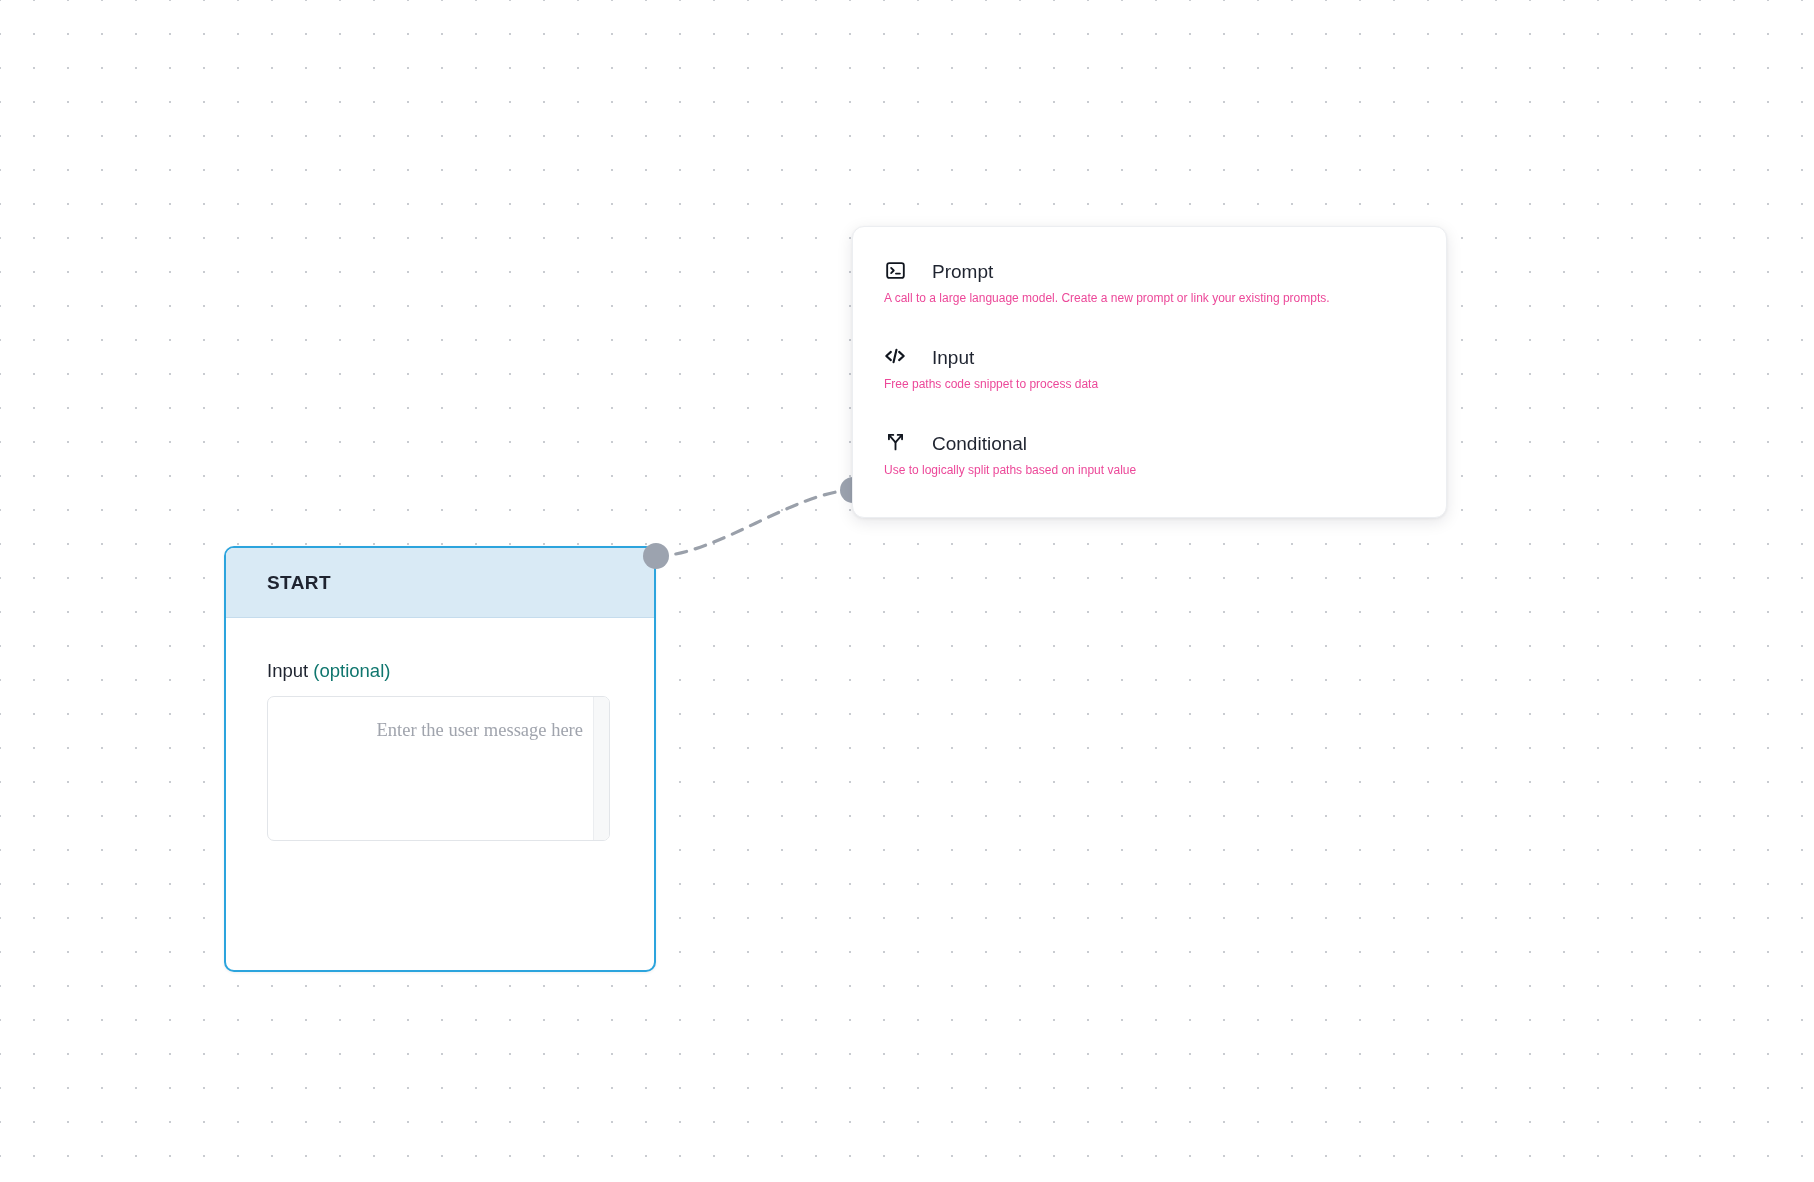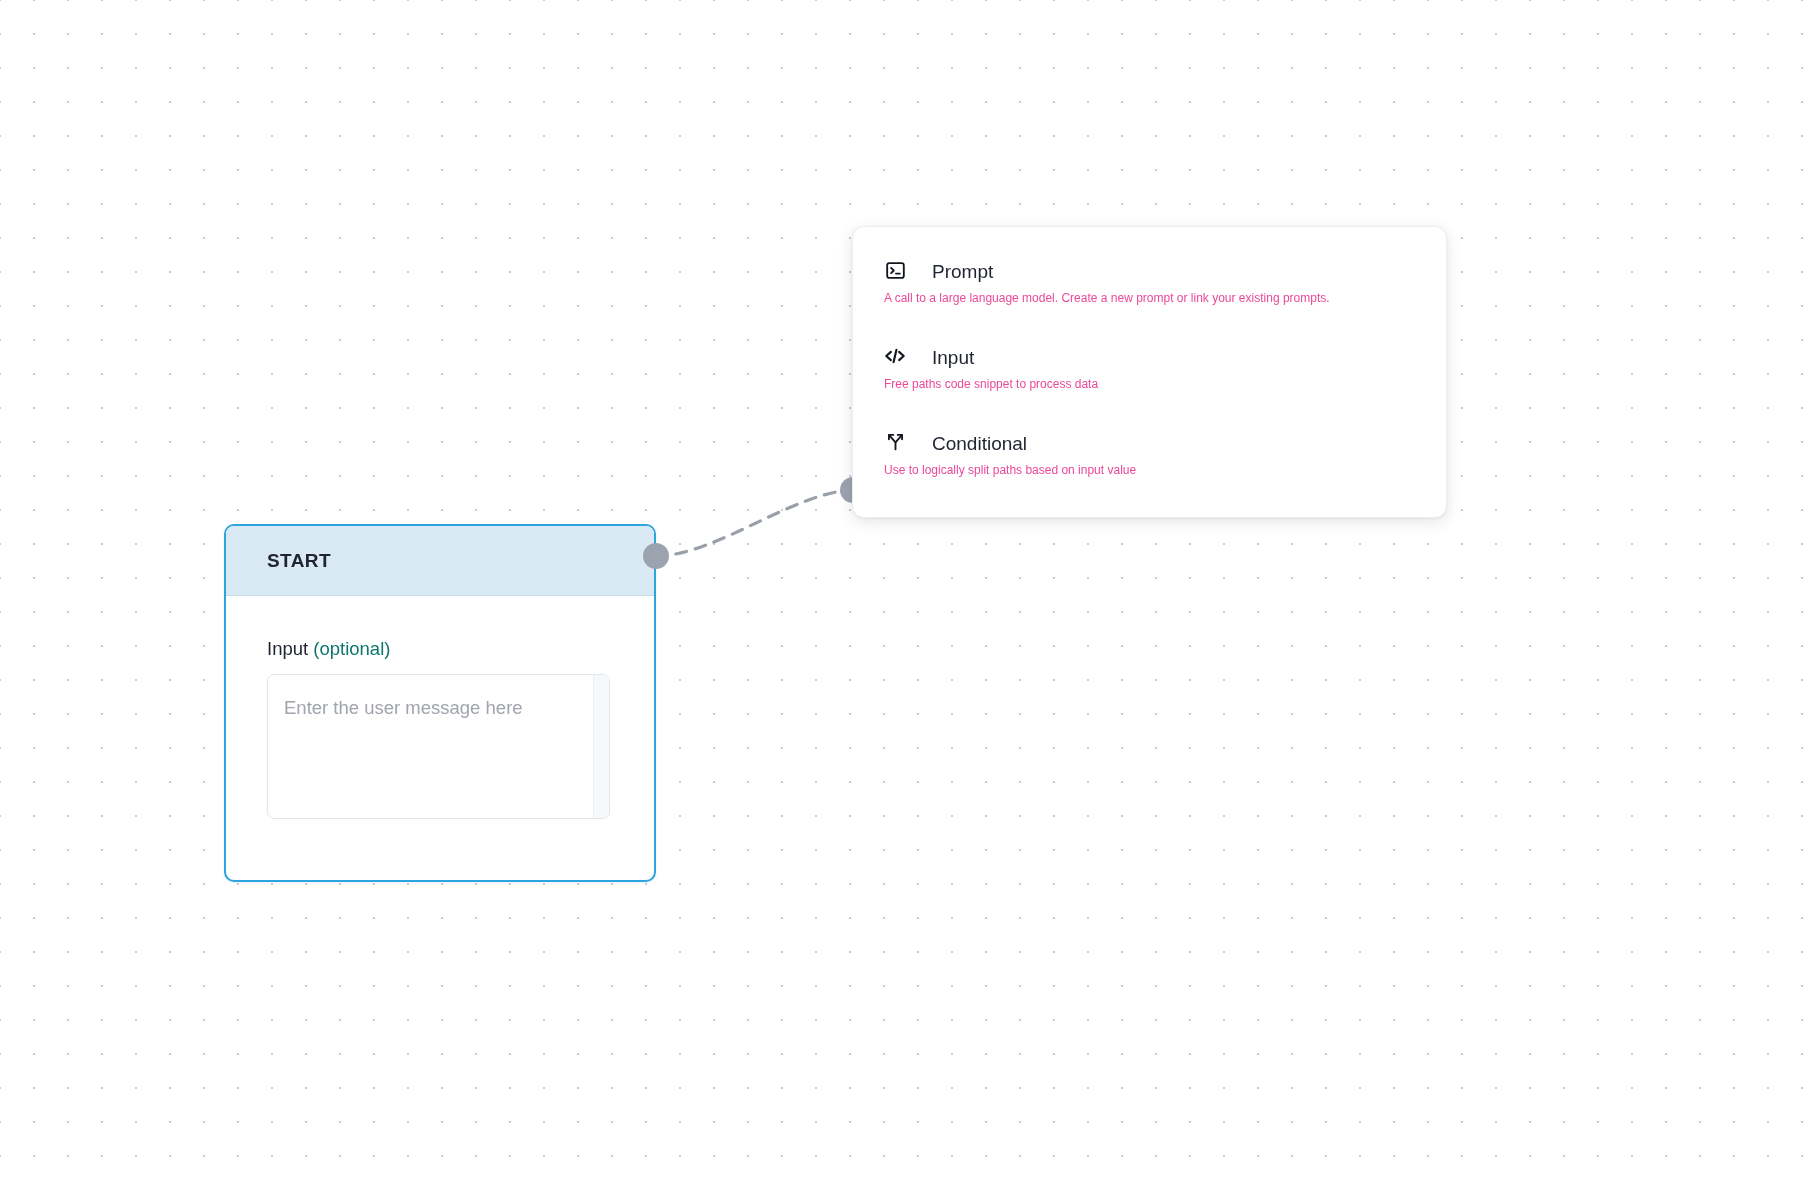--- a/index.html
+++ b/index.html
@@ -34,23 +34,23 @@
     top: 0;
     width: 1814px;
     height: 1182px;
     pointer-events: none;
   }
 
   
   #start-node {
     position: absolute;
     left: 224px;
-    top: 524px;
+    top: 546px;
     width: 432px;
-    height: 358px;
+    height: 426px;
     background: #ffffff;
     border: 2px solid #2ca4dd;
     border-radius: 10px;
     box-sizing: border-box;
     box-shadow: 0 1px 3px rgba(16,24,40,0.07);
     overflow: hidden;
   }
   #start-header {
     height: 70px;
     background: #d9eaf5;
@@ -91,27 +91,28 @@
     background: #ffffff;
     box-sizing: border-box;
     overflow: hidden;
   }
   #input-textarea {
     width: 100%;
     height: 100%;
     border: 0;
     outline: none;
     resize: none;
-    font-family: Liberation Sans, sans-serif;
+    font-family: Liberation Serif, serif;
     font-size: 18.5px;
     color: #2c3139;
     padding: 21px 26px 10px 16px;
     box-sizing: border-box;
     background: transparent;
     line-height: 1.35;
+    text-align: right;
   }
   #input-textarea::placeholder {
     color: #a0a4ad;
   }
   #textarea-scrollbar {
     position: absolute;
     right: 0;
     top: 0;
     width: 16px;
     height: 100%;

